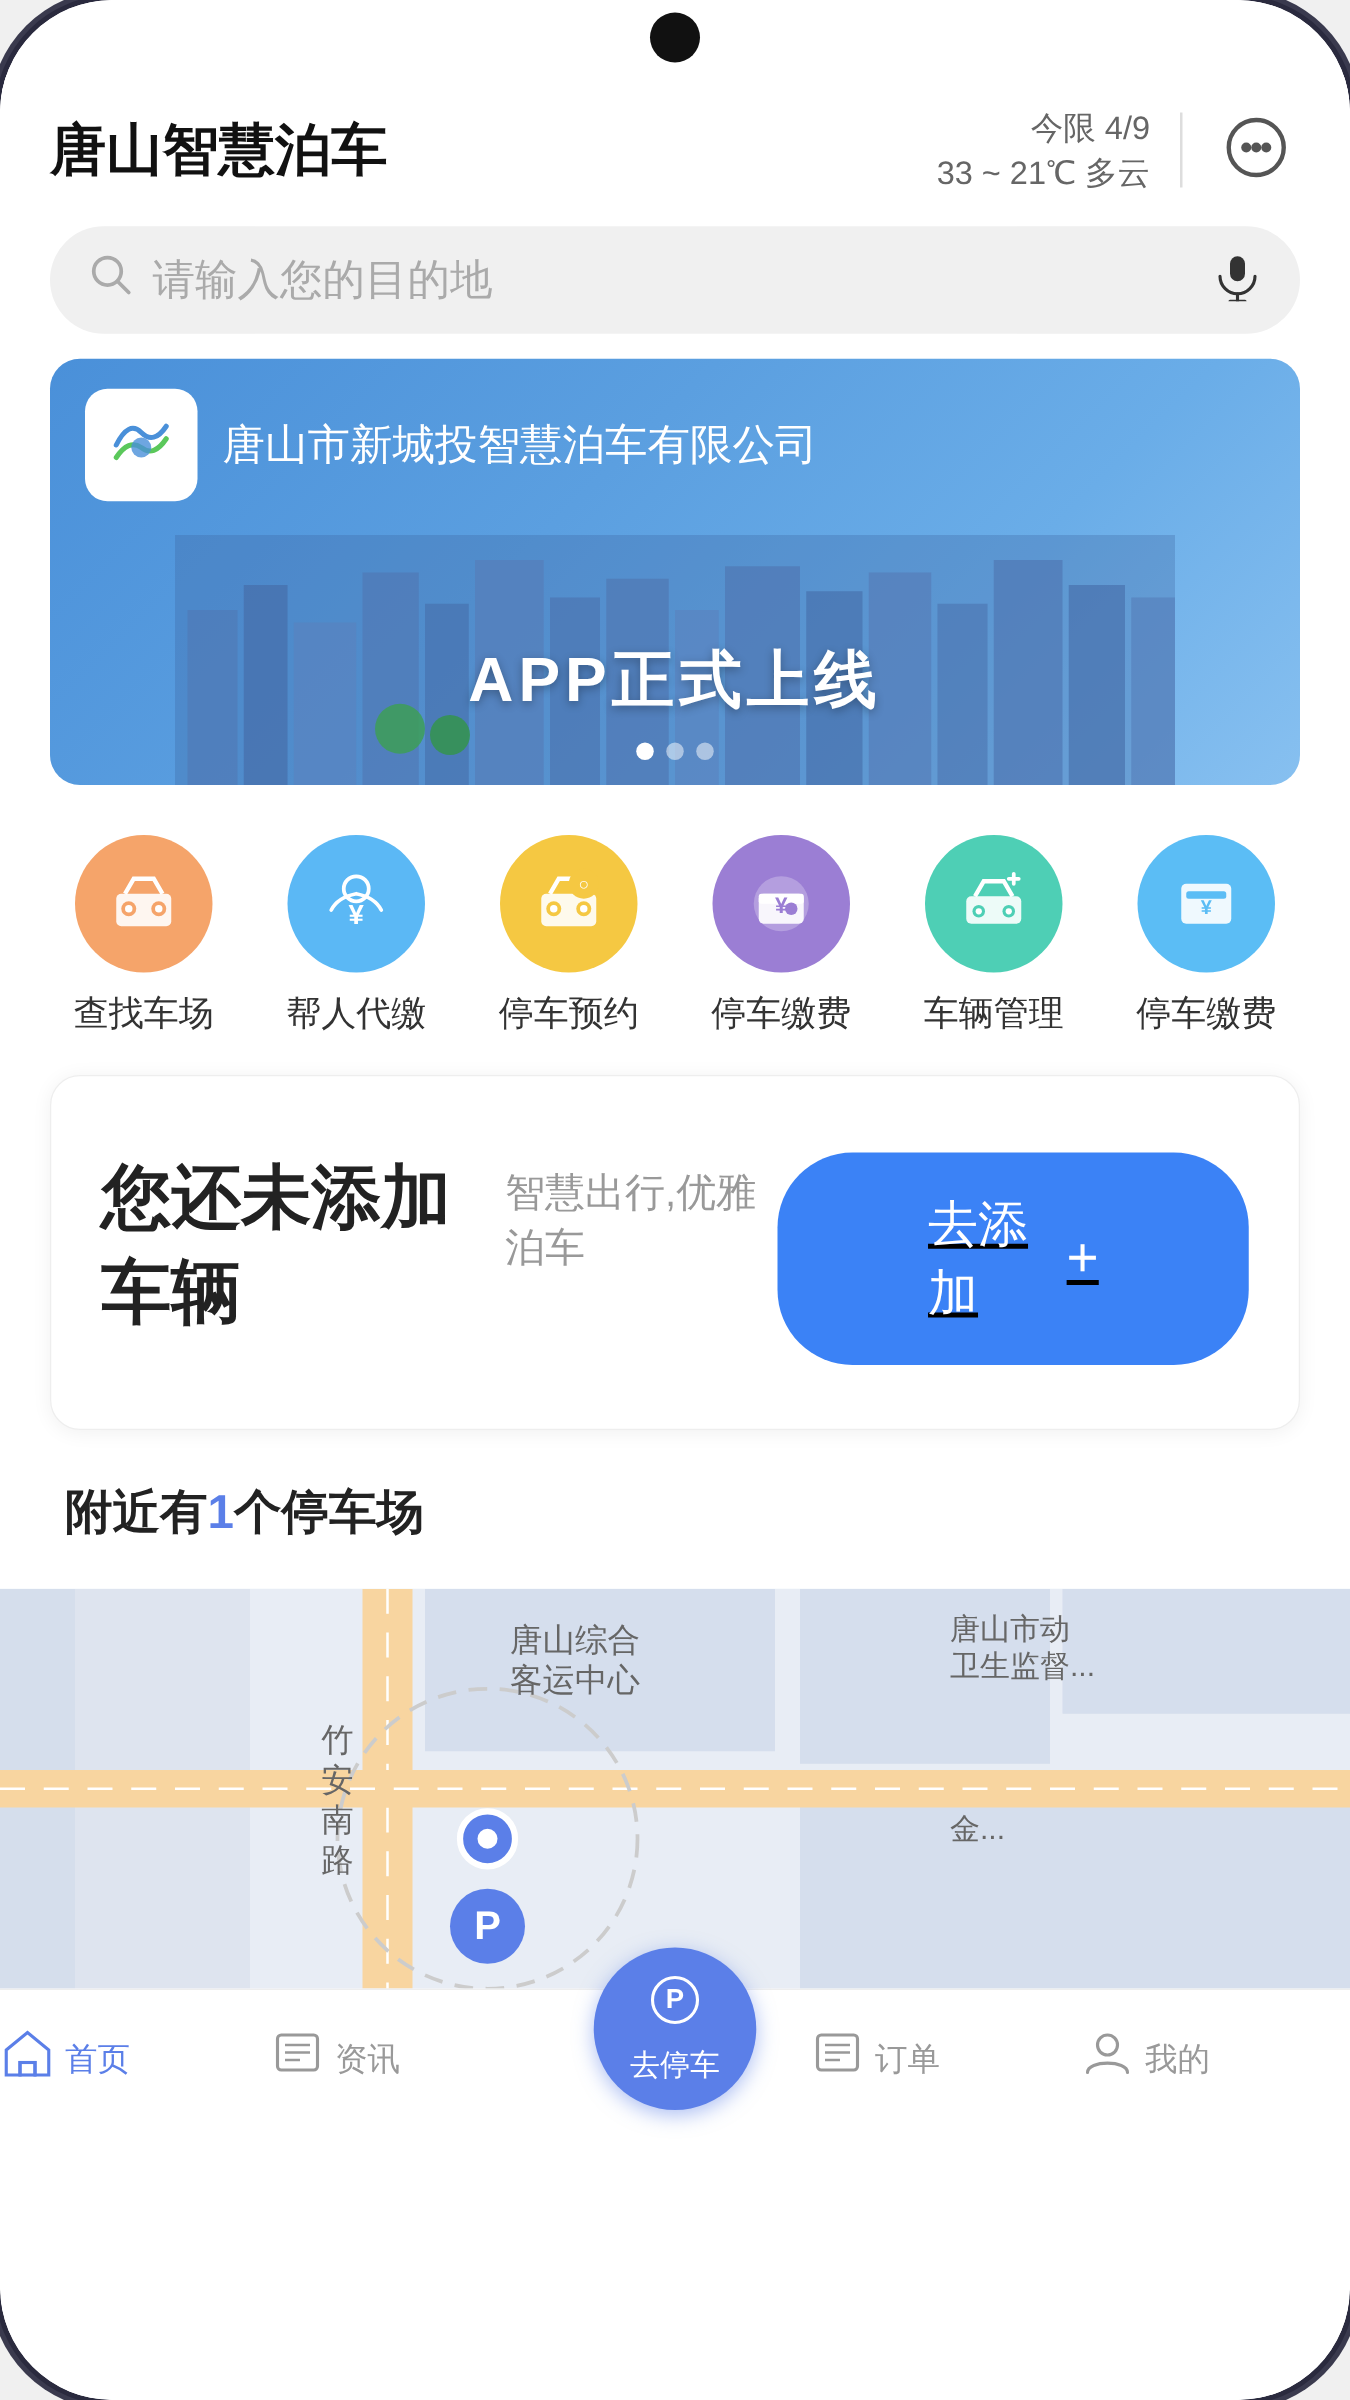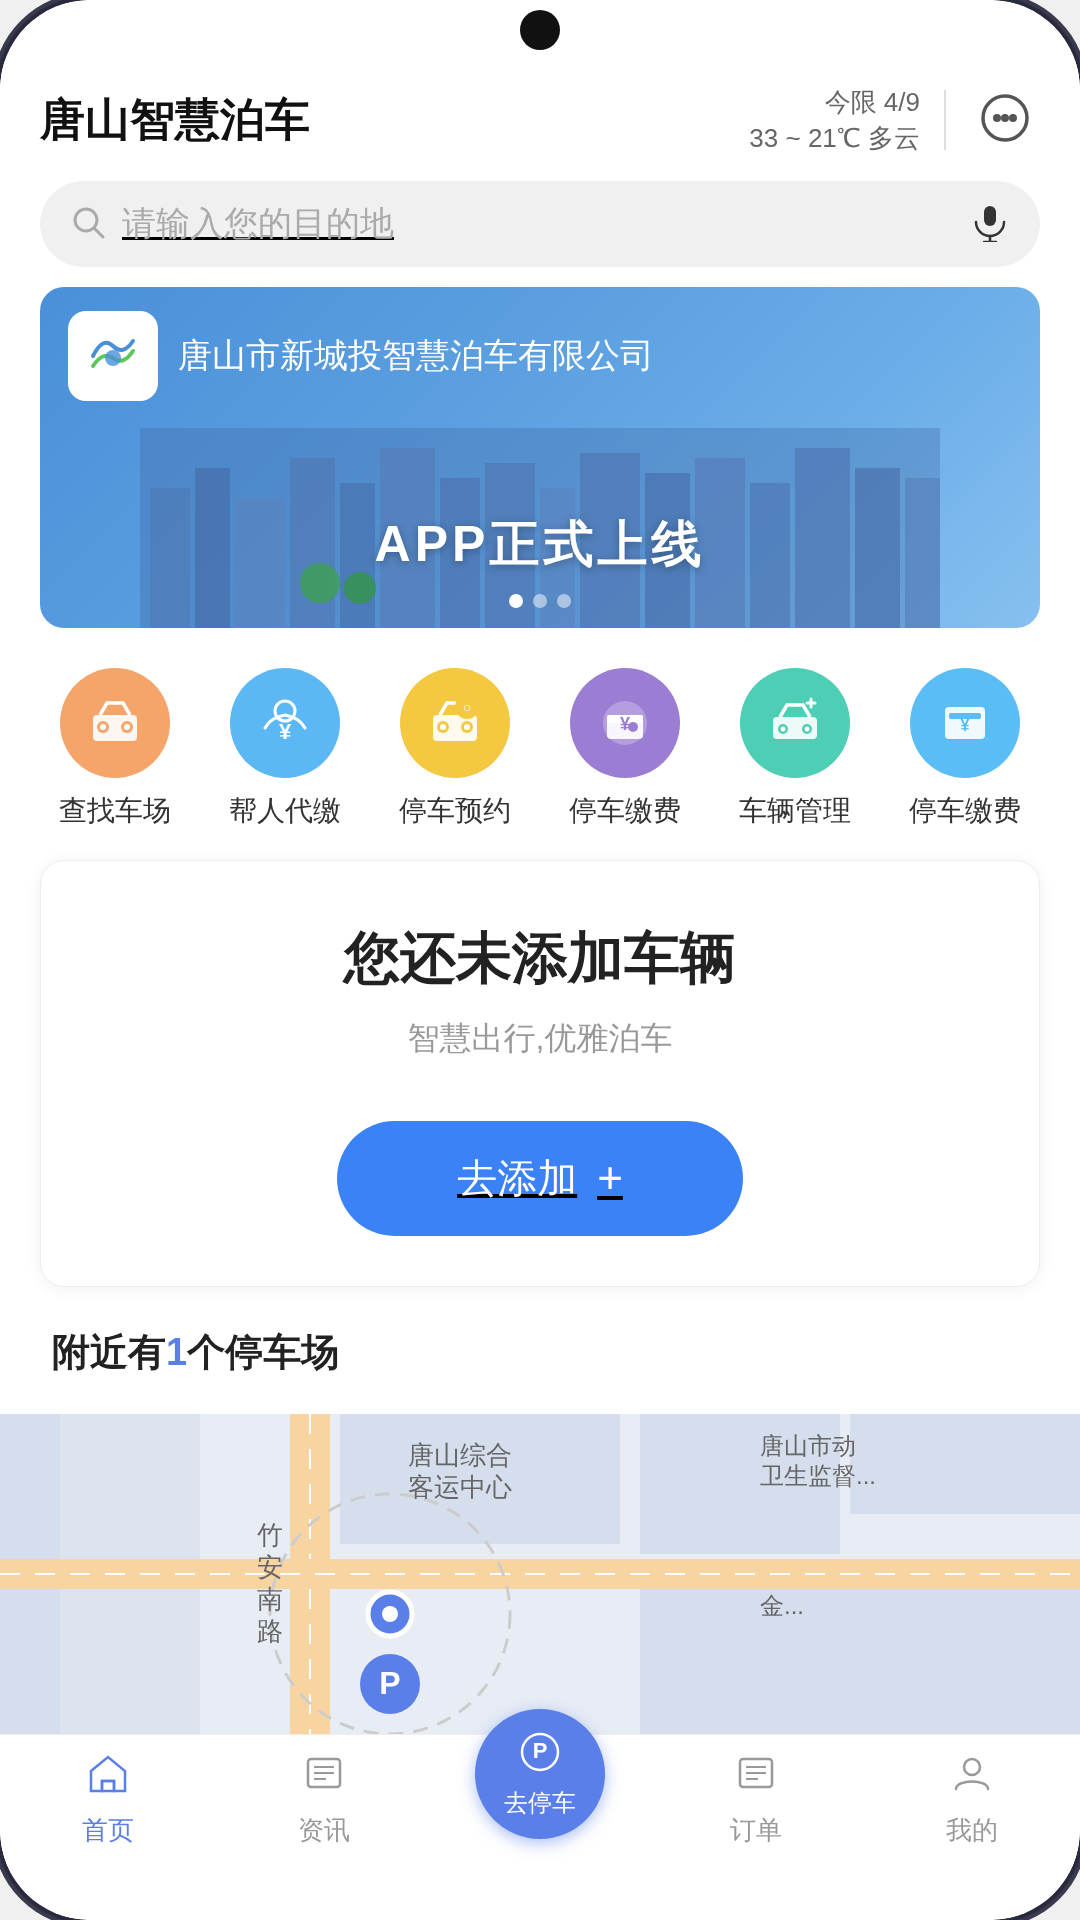--- a/index.html
+++ b/index.html
@@ -108,24 +108,22 @@
       align-items: center;
       justify-content: center;
     }
 
     
     .search-bar {
       margin: 8px 40px 20px;
       background: #f0f0f0;
       border-radius: 50px;
       display: flex;
-      align-items: center;
       padding: 20px 30px;
       gap: 16px;
-      text-decoration: underline;
     }
 
     .search-placeholder {
       flex: 1;
       font-size: 34px;
       color: #aaa;
     }
 
     
     .banner {
@@ -241,21 +239,21 @@
     .icon-skyblue { background: #5bbdf5; }
 
     
     .vehicle-card {
       margin: 10px 40px 30px;
       background: white;
       border-radius: 24px;
       border: 1px solid #eee;
       padding: 60px 40px 50px;
       display: flex;
-      flex-direction: column;
+      flex-direction: row;
       align-items: center;
       box-shadow: 0 2px 16px rgba(0,0,0,0.06);
     }
 
     .vehicle-empty-title {
       font-size: 56px;
       font-weight: bold;
       color: #222;
       margin-bottom: 20px;
     }
@@ -321,21 +319,21 @@
       border-top: 1px solid #eee;
       display: flex;
       align-items: center;
       justify-content: space-around;
       padding: 16px 0 30px;
       z-index: 100;
     }
 
     .nav-item {
       display: flex;
-      flex-direction: column;
+      flex-direction: row;
       align-items: center;
       gap: 8px;
       flex: 1;
     }
 
     .nav-icon {
       font-size: 44px;
       color: #999;
     }
 

